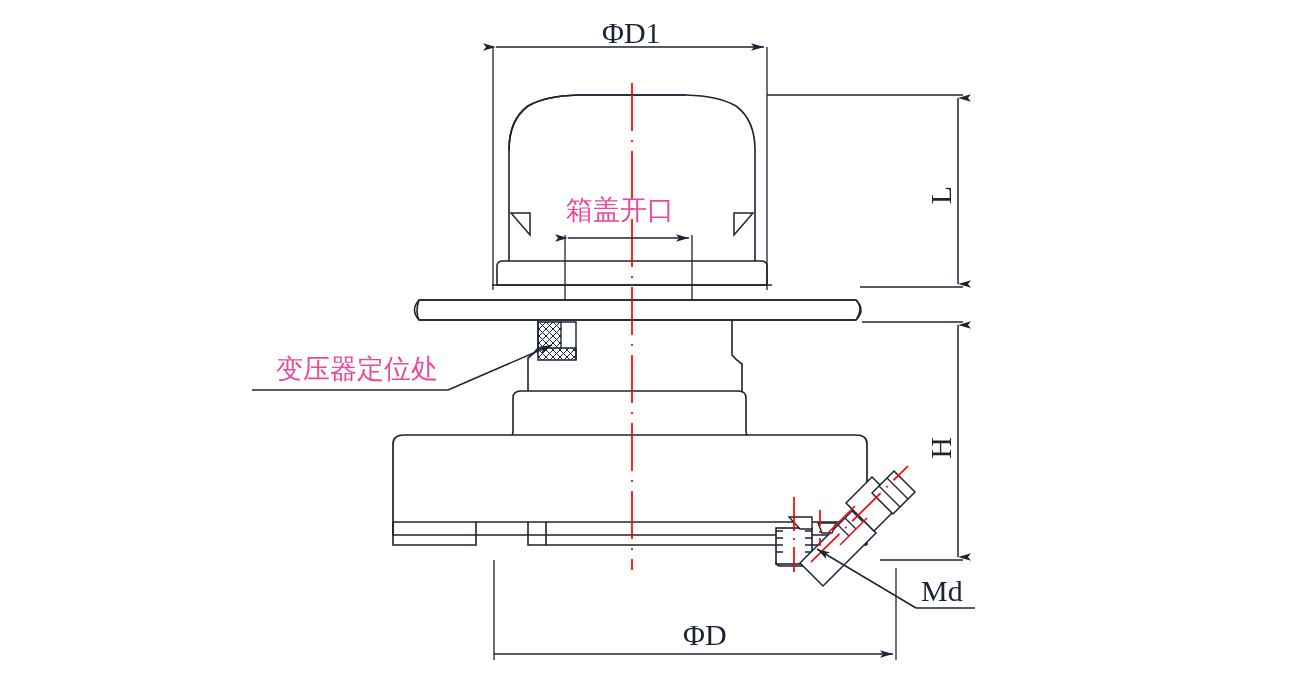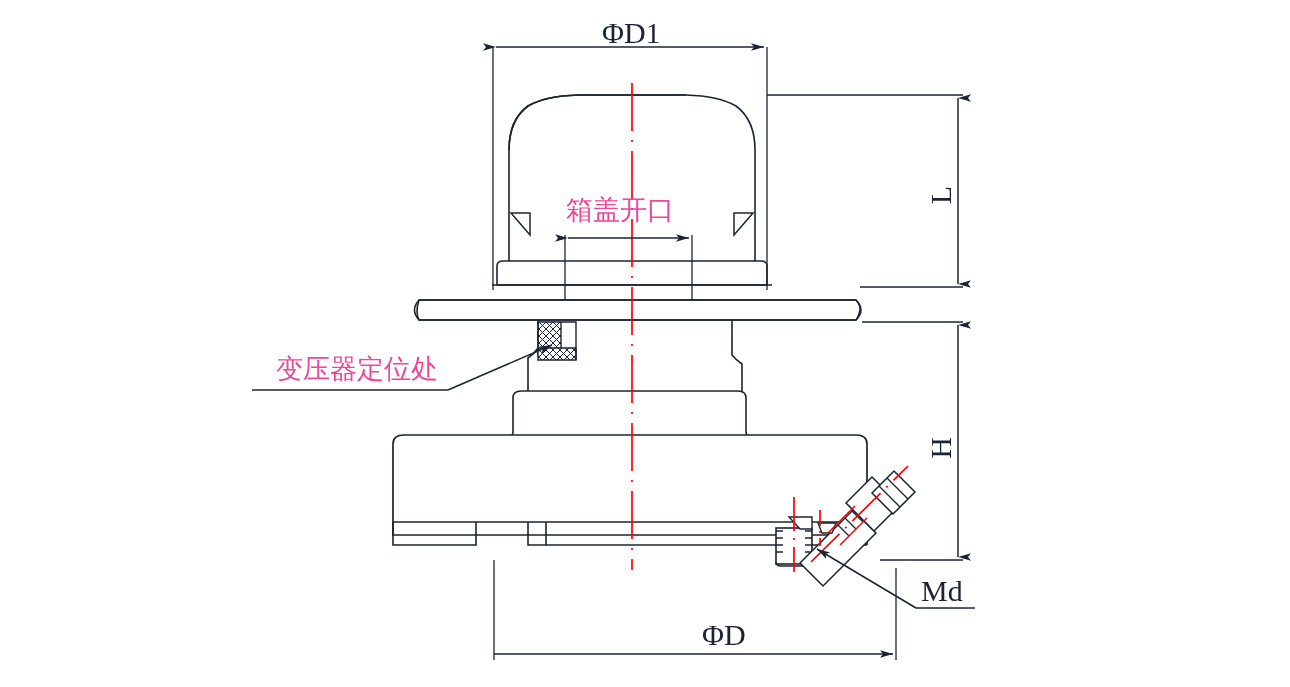--- a/index.html
+++ b/index.html
@@ -209,17 +209,17 @@
   <div class="lbl lbl-dim" style="left:602px; top:18px;">ΦD1</div>
 
   <div class="lbl lbl-cn" style="left:566px; top:196px;">箱盖开口</div>
 
   <div class="lbl lbl-cn" style="left:264px; top:355px;margin-left:12px;">变压器定位处</div>
 
   <div class="lbl lbl-dim rot90" style="left:928px; top:180px; width:26px; text-align:center;">L</div>
 
   <div class="lbl lbl-dim rot90" style="left:928px; top:433px; width:26px; text-align:center;">H</div>
 
-  <div class="lbl lbl-dim" style="left:702px; top:620px;">ΦD</div>
+  <div class="lbl lbl-dim" style="left:683px; top:620px;">ΦD</div>
 
   <div class="lbl lbl-dim" style="left:921px; top:576px;">Md</div>
 
 </div>
 
 </body></html>

